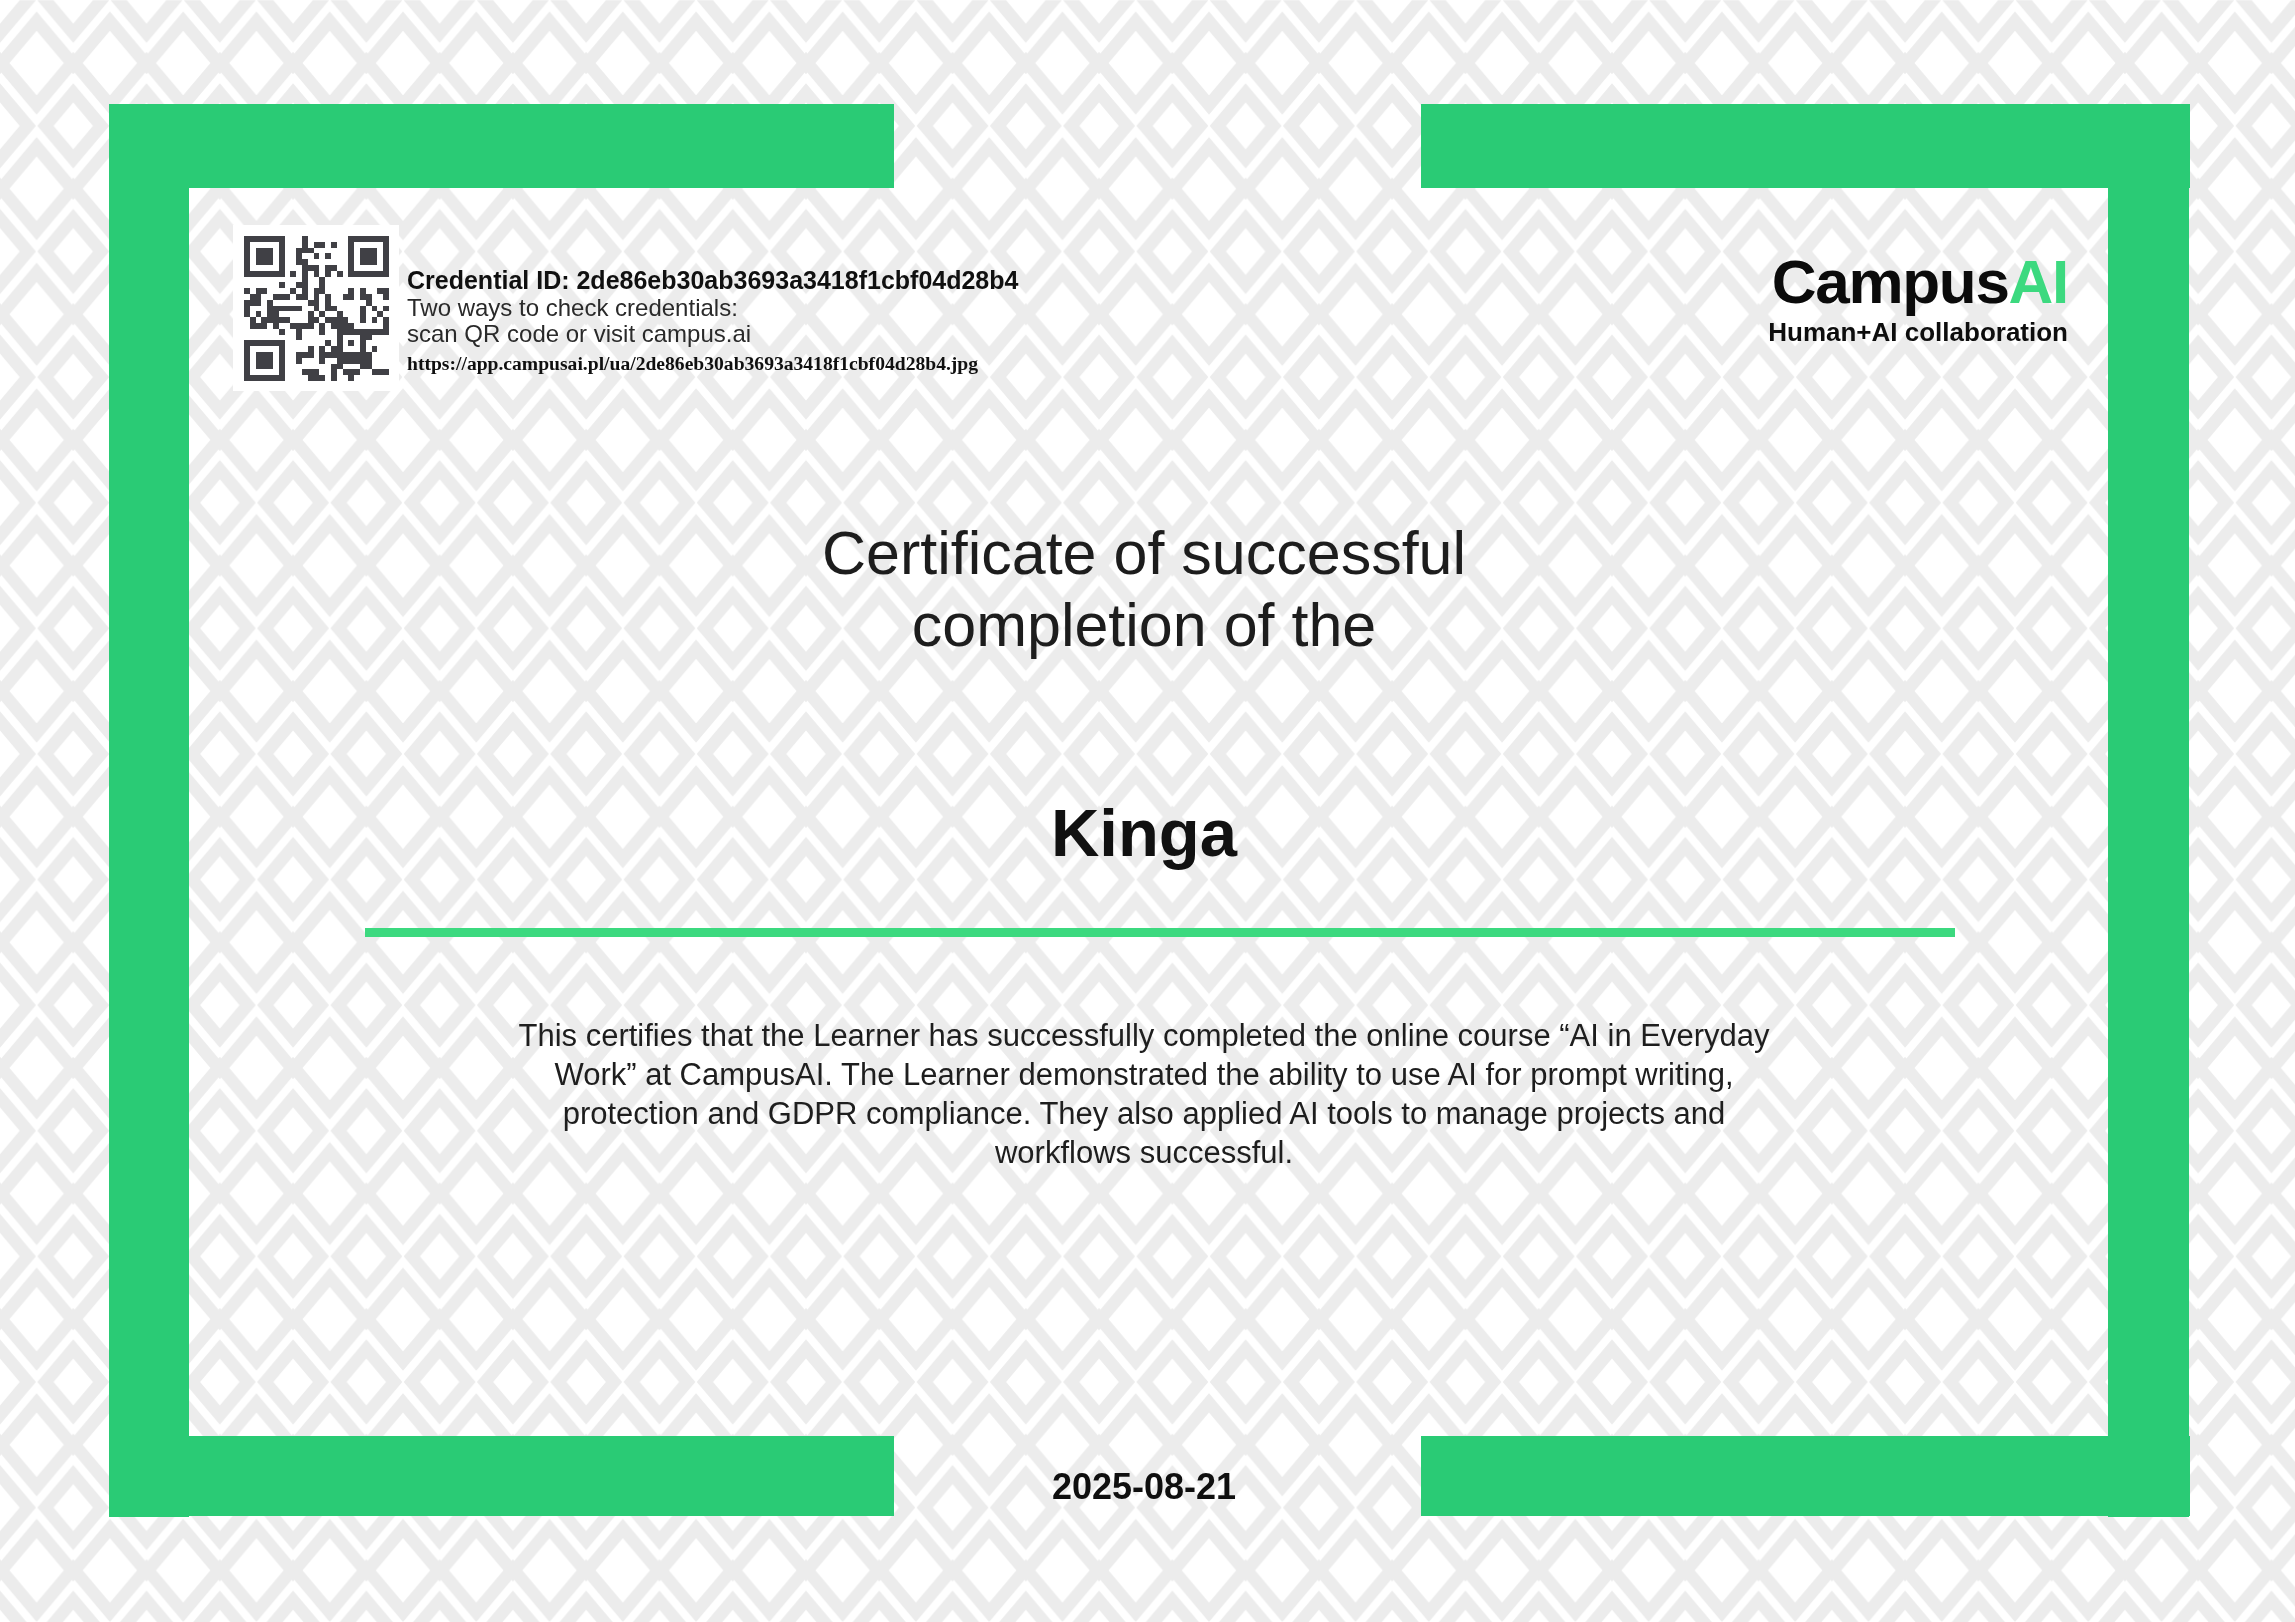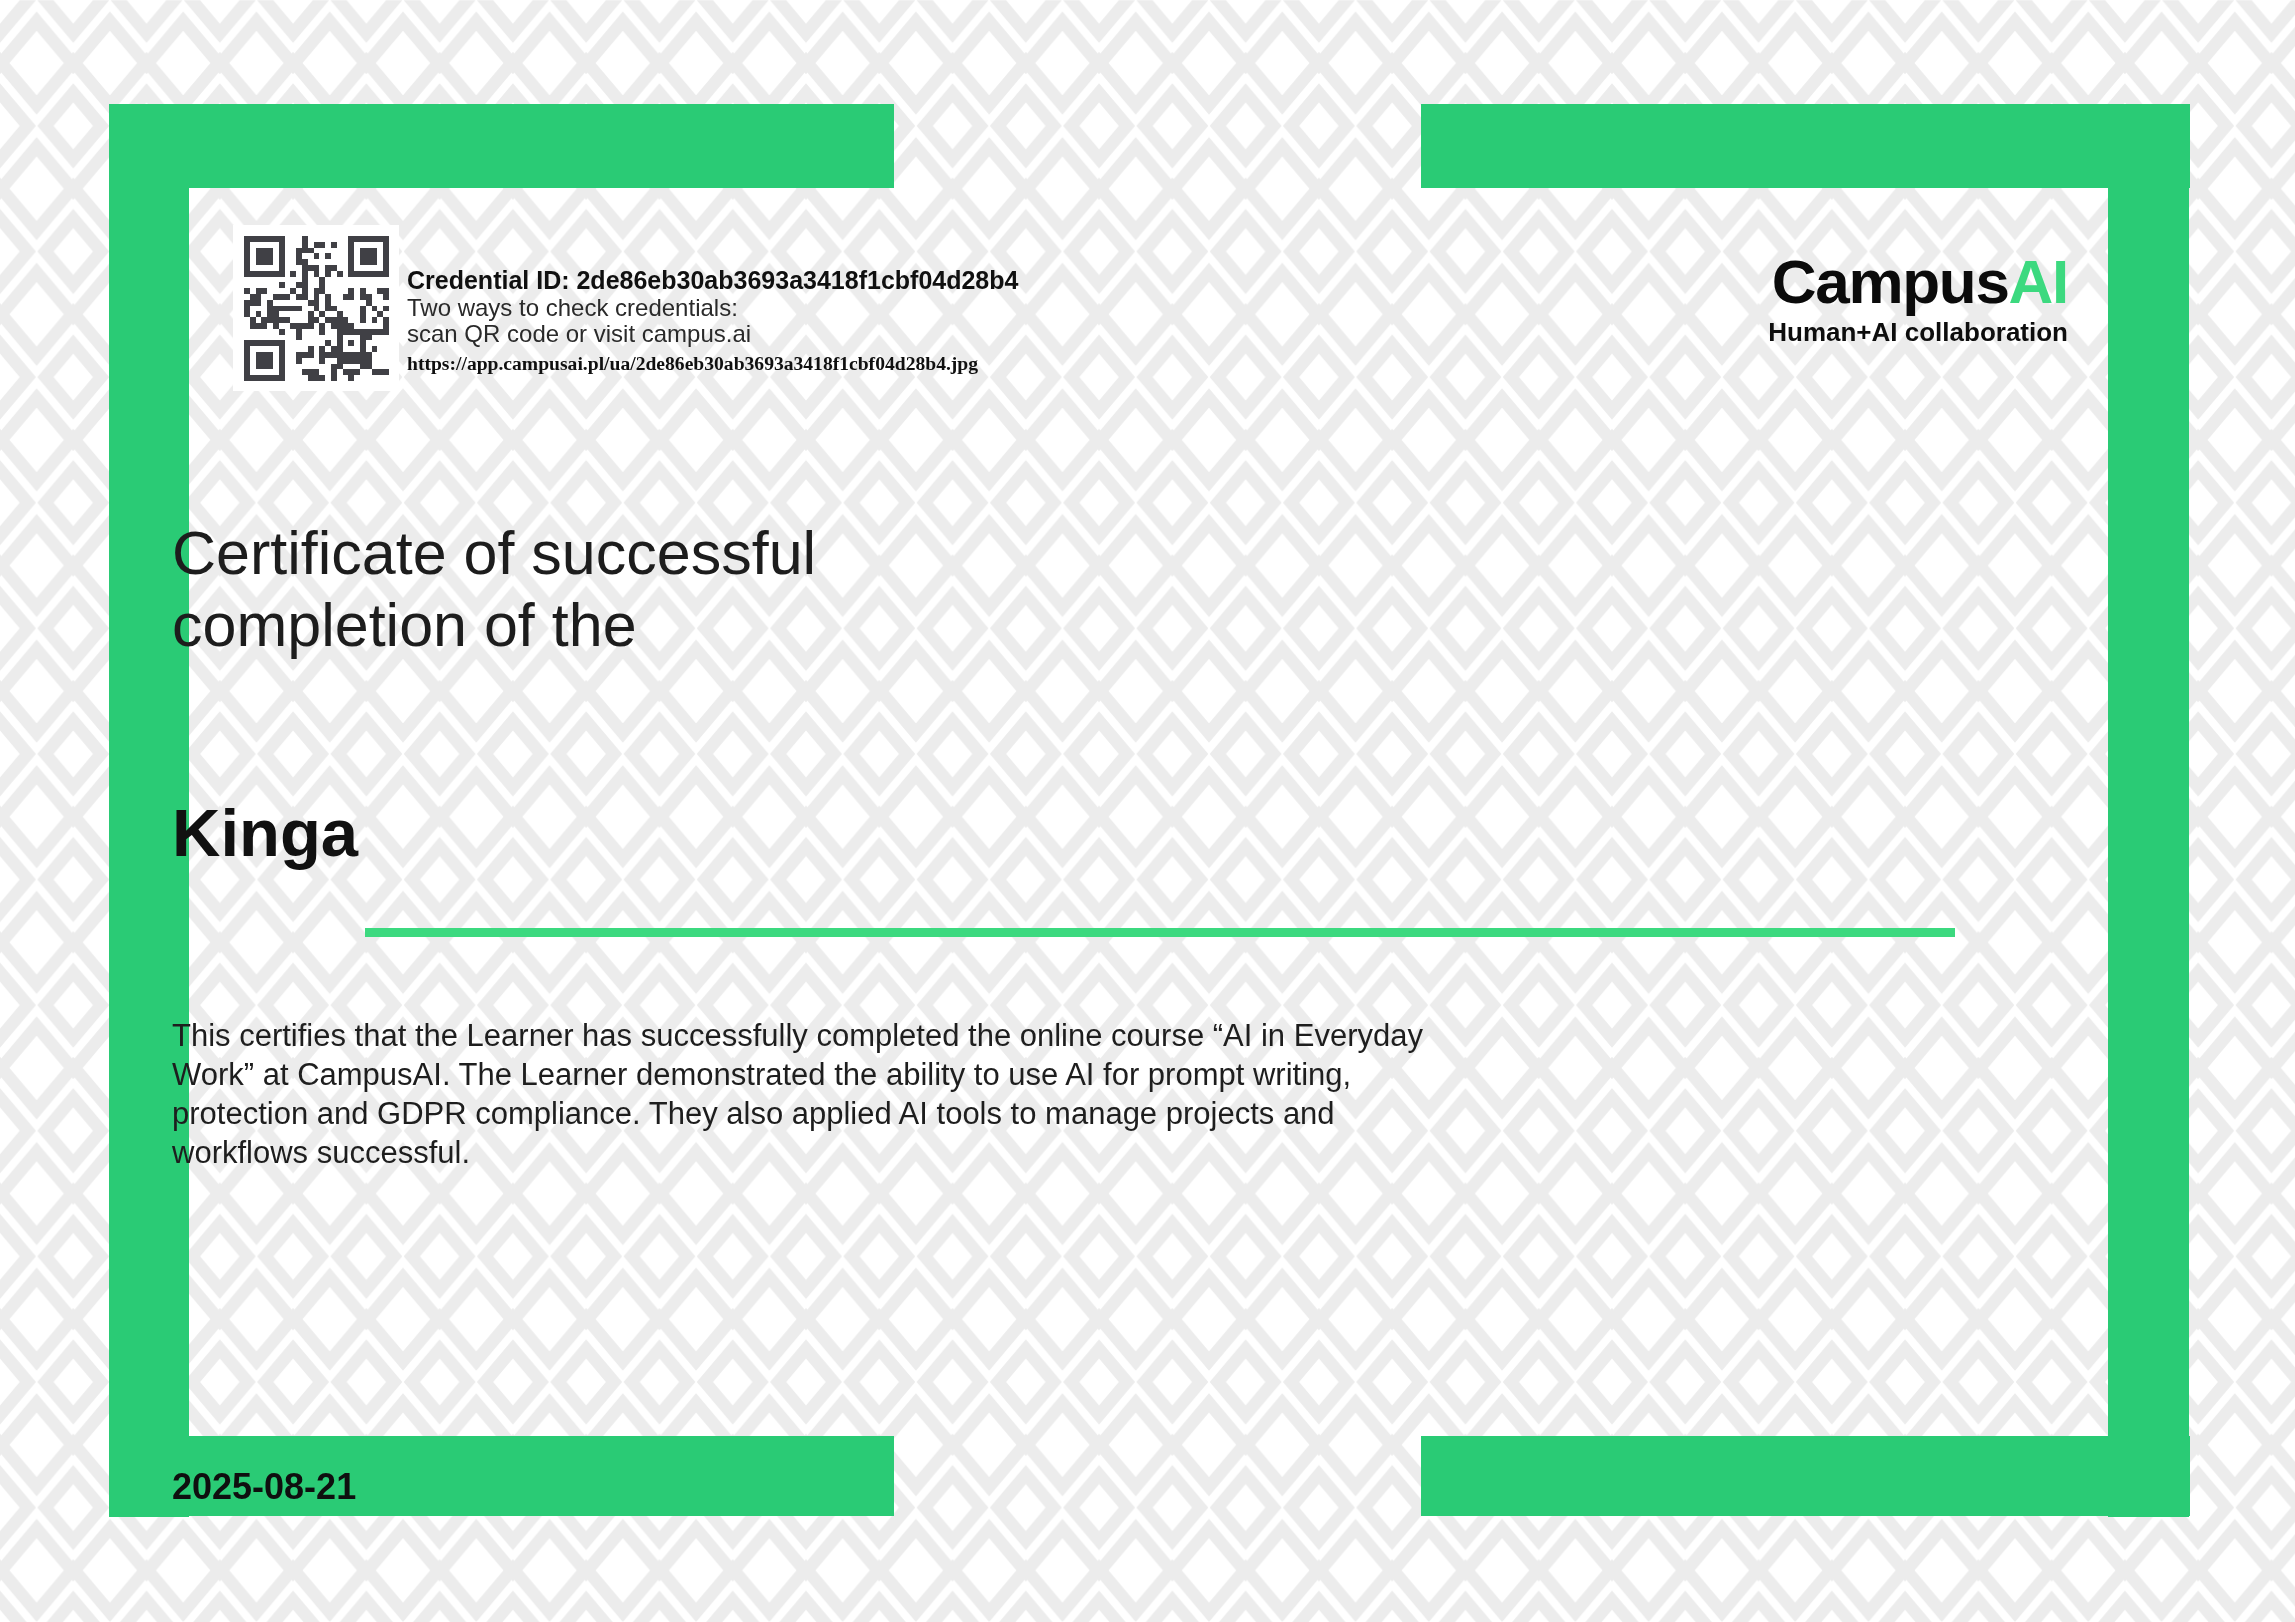--- a/index.html
+++ b/index.html
@@ -32,21 +32,21 @@
   .cred-line{font-size:24px;line-height:25.5px;color:#2a2a2a;}
   .cred-url{font-weight:bold;font-size:19.6px;line-height:23.6px;margin-top:5.9px;color:#101010;font-family:Liberation Serif, serif;}
 
   
   .logo{position:absolute;right:227px;top:250px;text-align:right;}
   .logo-word{font-weight:bold;font-size:62px;line-height:63px;letter-spacing:-1.3px;color:#0b0b0b;}
   .logo-word .green{color:var(--accent-green,#3cd97f);}
   .logo-tag{font-weight:bold;font-size:26px;line-height:30px;margin-top:3.9px;color:#0d0d0d;}
 
   
-  .center-text{position:absolute;left:172px;width:1920px;color:#1d1d1d;}
+  .center-text{position:absolute;left:184px;width:1920px;text-align:center;color:#1d1d1d;}
   .title-line1{top:517px;font-size:61px;line-height:72px;}
   .title-line2{top:589px;font-size:61px;line-height:72px;}
   .course-title{top:662px;font-size:63px;line-height:84px;font-weight:bold;color:#141414;}
   .recipient{top:797px;font-size:67px;line-height:72px;font-weight:bold;color:#111111;}
   .divider{position:absolute;left:365px;top:928px;width:1590px;height:9.2px;
     background:var(--accent-green,#3cd97f);}
   .bodytext{top:1016px;font-size:31px;line-height:39px;color:#1e1e1e;}
   .issue-date{top:1466px;font-size:36px;line-height:41px;font-weight:bold;color:#0f0f0f;}
 </style>
 </head>

